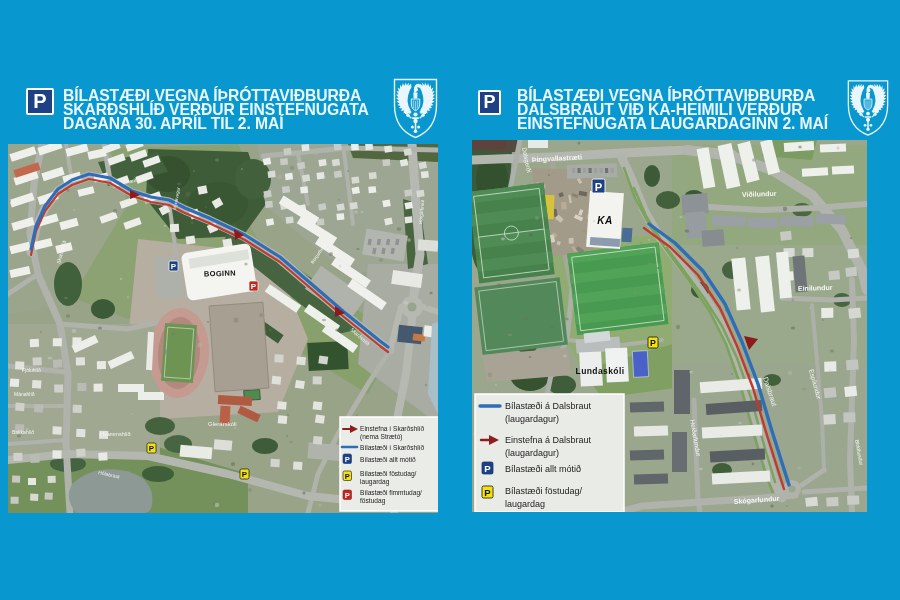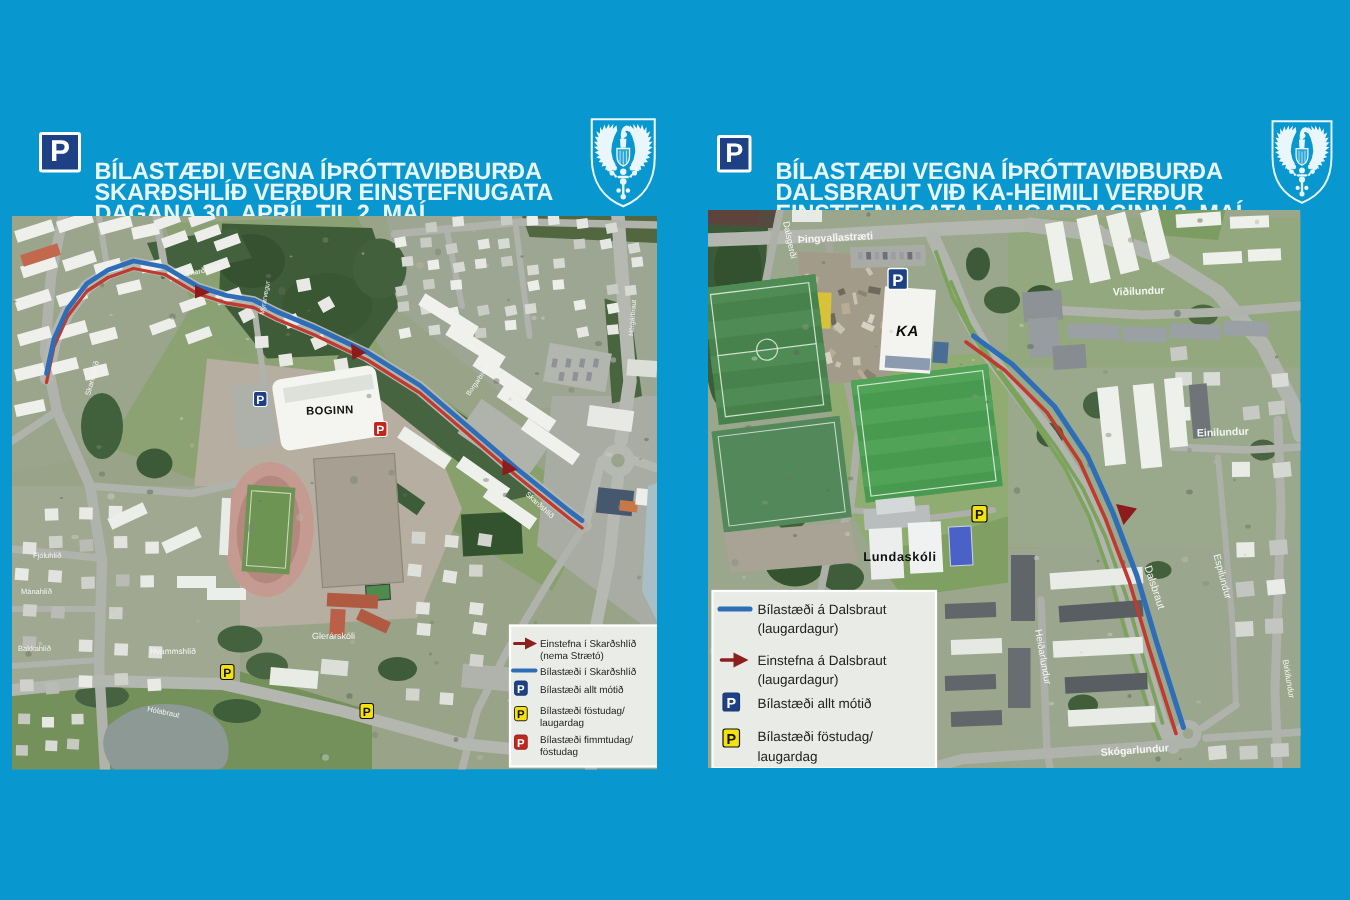--- a/index.html
+++ b/index.html
@@ -1,18 +1,18 @@
 <!DOCTYPE html>
 <html><head><meta charset="utf-8">
 <style>
   html,body{margin:0;padding:0;}
   body{width:900px;height:600px;overflow:hidden;background:#0997cf;
        font-family:"Liberation Sans", sans-serif;position:relative;}
   .abs{position:absolute;}
-  .hdr{font-weight:700;color:#e9f7fc;font-size:15.7px;line-height:14.2px;letter-spacing:-0.1px;white-space:nowrap;margin-top:19px;}
+  .hdr{font-weight:700;color:#e9f7fc;font-size:15.7px;line-height:14.2px;letter-spacing:-0.1px;white-space:nowrap;}
   .pbox{position:absolute;background:#1e4085;border:2px solid #fff;border-radius:2px;
         color:#fff;font-weight:700;text-align:center;}
 </style></head>
 <body>
 
 <div class="pbox" style="left:26px;top:88px;width:24px;height:23px;font-size:20px;line-height:23px;">P</div>
 
 <div class="abs hdr" style="left:63px;top:89px;">BÍLASTÆÐI VEGNA ÍÞRÓTTAVIÐBURÐA<br>SKARÐSHLÍÐ VERÐUR EINSTEFNUGATA<br>DAGANA 30. APRÍL TIL 2. MAÍ</div>
 
 <div class="abs" style="left:392px;top:77px;width:47px;height:63px;"><svg width="47" height="63" viewBox="0 0 47 63">

